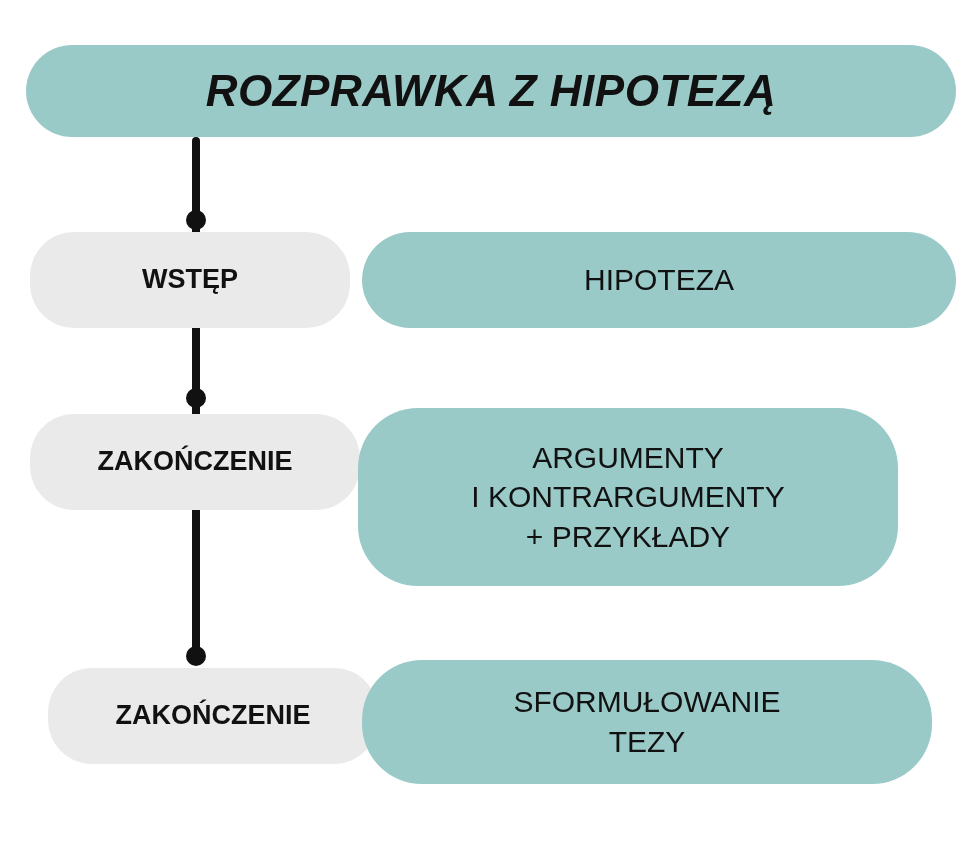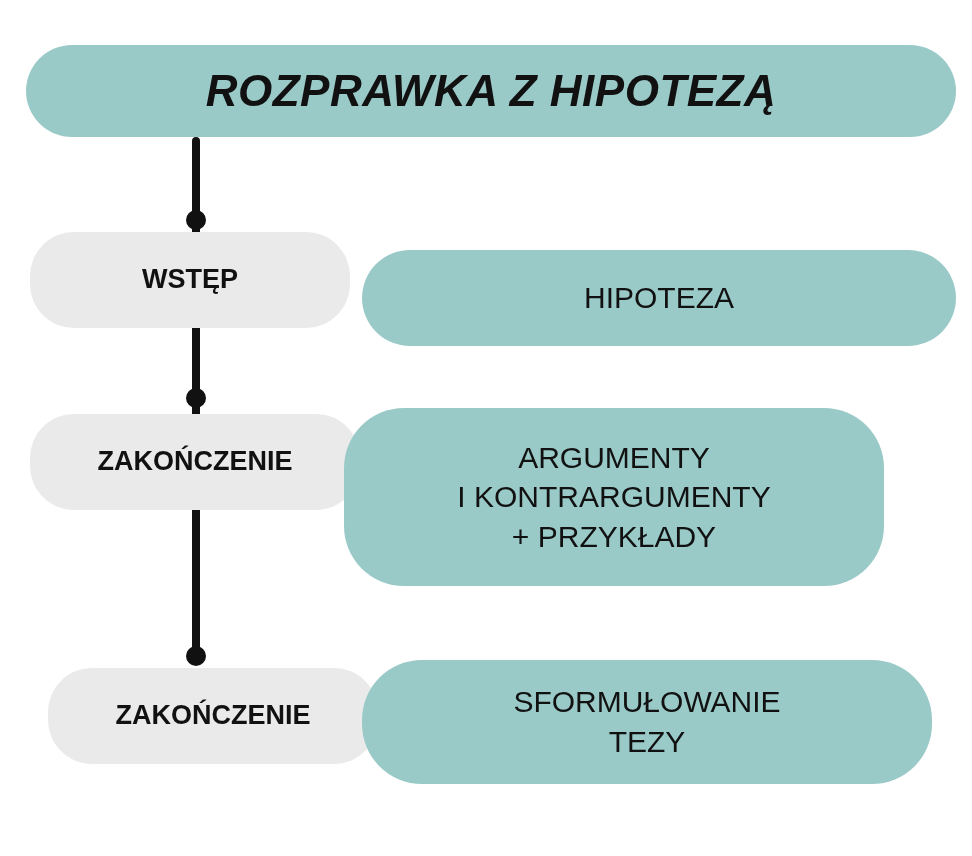--- a/index.html
+++ b/index.html
@@ -81,22 +81,22 @@
   }
   .content-pill .txt {
     font-size: 30px;
     font-weight: normal;
     color: #111111;
     text-align: center;
     line-height: 1.32;
     white-space: pre-line;
   }
 
-  #content-0 { left: 362px; top: 250px; width: 594px; height: 96px; }
-  #content-1 { left: 344px; top: 408px; width: 540px; height: 178px; }
+  #content-0 { left: 362px; top: 232px; width: 594px; height: 96px; }
+  #content-1 { left: 358px; top: 408px; width: 540px; height: 178px; }
   #content-2 { left: 362px; top: 660px; width: 570px; height: 124px; }
 
   
   .connector {
     position: absolute;
     left: 192px;
     top: 137px;
     width: 8px;
     height: 528px;
     background: #111111;

